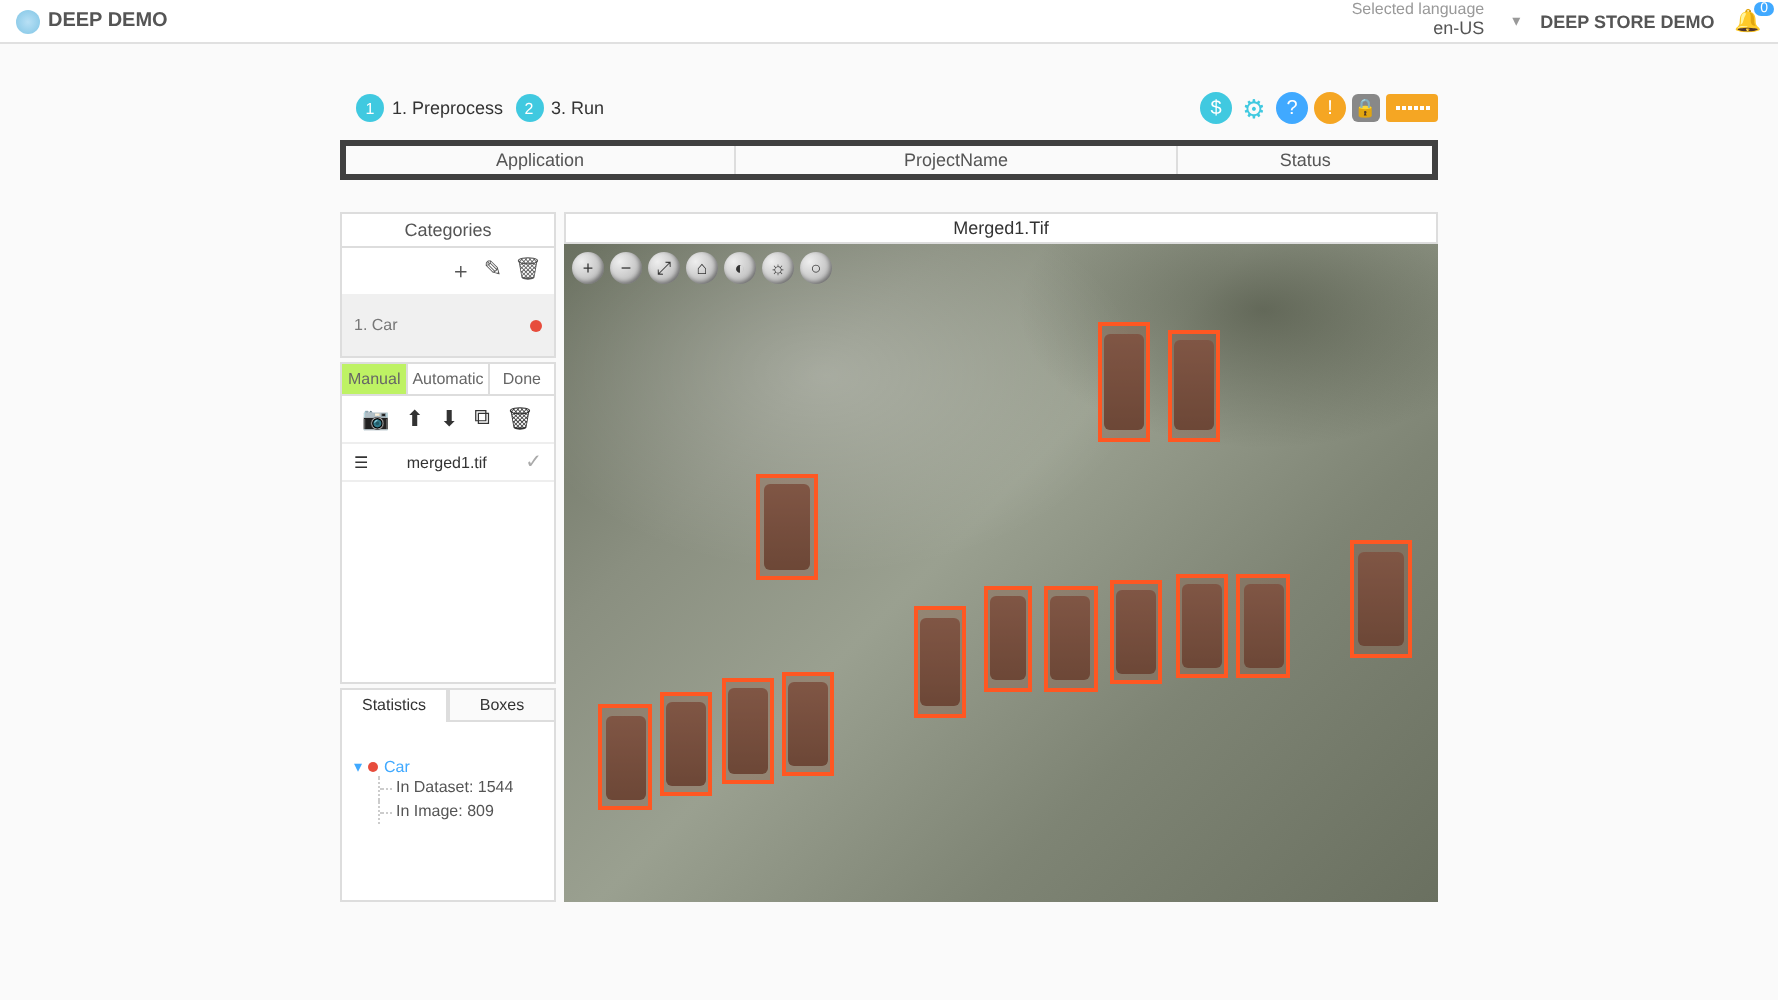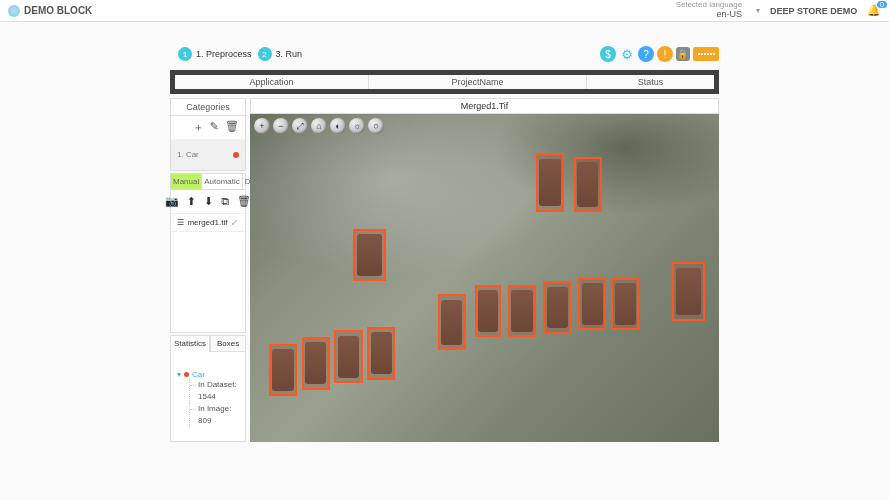--- a/index.html
+++ b/index.html
@@ -30,27 +30,27 @@
 .toolbar-icons { margin-left: auto; display: flex; align-items: center; gap: 3px; }
 .ti { width: 16px; height: 16px; border-radius: 50%; display: flex; align-items: center; justify-content: center; font-size: 10px; cursor: pointer; }
 .ti-dollar { background: #40c9e0; color: #fff; }
 .ti-gear { color: #40c9e0; font-size: 13px; }
 .ti-help { background: #40a9ff; color: #fff; }
 .ti-exc { background: #f5a623; color: #fff; }
 .ti-lock { background: #888; color: #fff; font-size: 9px; border-radius: 3px; width: 14px; height: 14px; }
 .ti-kbd { width: 26px; height: 14px; background: #f5a623; border-radius: 2px; display: flex; align-items: center; justify-content: center; gap: 1px; }
 .ti-kbd span { width: 2px; height: 2px; background: #fff; }
 
-.info-table { width: 100%; border: 5px solid #404040; border-collapse: collapse; background: #fff; margin-bottom: 4px; }
+.info-table { width: 100%; border: 3px solid #404040; border-collapse: collapse; background: #fff; margin-bottom: 16px; }
 .info-table th, .info-table td { border: 1px solid #ddd; padding: 2px 4px; text-align: center; font-size: 9px; font-weight: normal; }
 .info-table th { background: #fafafa; color: #555; }
 .status-badge { color: #52c41a; border: 1px solid #52c41a; padding: 0 6px; border-radius: 2px; font-size: 8px; display: inline-block; }
 
 .workspace { display: flex; gap: 4px; }
-.left-panel { width: 76px; display: flex; flex-direction: column; gap: 2px; }
+.left-panel { width: 108px; display: flex; flex-direction: column; gap: 2px; }
 .panel-box { border: 1px solid #ddd; background: #fff; }
 .panel-header { text-align: center; padding: 3px; border-bottom: 1px solid #ddd; font-size: 9px; color: #555; }
 .cat-tools { display: flex; justify-content: flex-end; gap: 6px; padding: 4px 6px; }
 .cat-tools .ico { font-size: 11px; color: #555; cursor: pointer; }
 .cat-item { display: flex; align-items: center; justify-content: space-between; padding: 11px 6px; background: #f0f0f0; font-size: 8px; color: #777; }
 .cat-dot { width: 6px; height: 6px; background: #e74c3c; border-radius: 50%; }
 
 .sub-tabs { display: flex; border-bottom: 1px solid #ddd; }
 .sub-tab { flex: 1; text-align: center; padding: 3px 2px; font-size: 8px; border-right: 1px solid #ddd; cursor: pointer; color: #666; }
 .sub-tab:last-child { border-right: none; }
@@ -81,21 +81,21 @@
 .bbox { position: absolute; border: 2px solid #ff5722; background: rgba(139, 90, 70, 0.35); z-index: 3; }
 .car-body { position: absolute; background: linear-gradient(#7a5545, #5c3e30); border-radius: 3px; z-index: 2; }
 </style>
 </head>
 <body>
 
 <div class="topbar">
   <div class="topbar-left">
     <div class="logo">
       <span class="logo-icon"></span>
-      <span>DEMO BLOCK</span>
+      <span>DEEP DEMO</span>
     </div>
   </div>
   <div class="topbar-right">
     <div class="lang">
       <div>Selected language</div>
       <div class="val"><span>en-US</span></div>
     </div>
     <span class="dropdown-caret">▾</span>
     <span class="demo-label">DEEP STORE DEMO</span>
     <span class="bell">🔔<span class="bell-badge">0</span></span>

